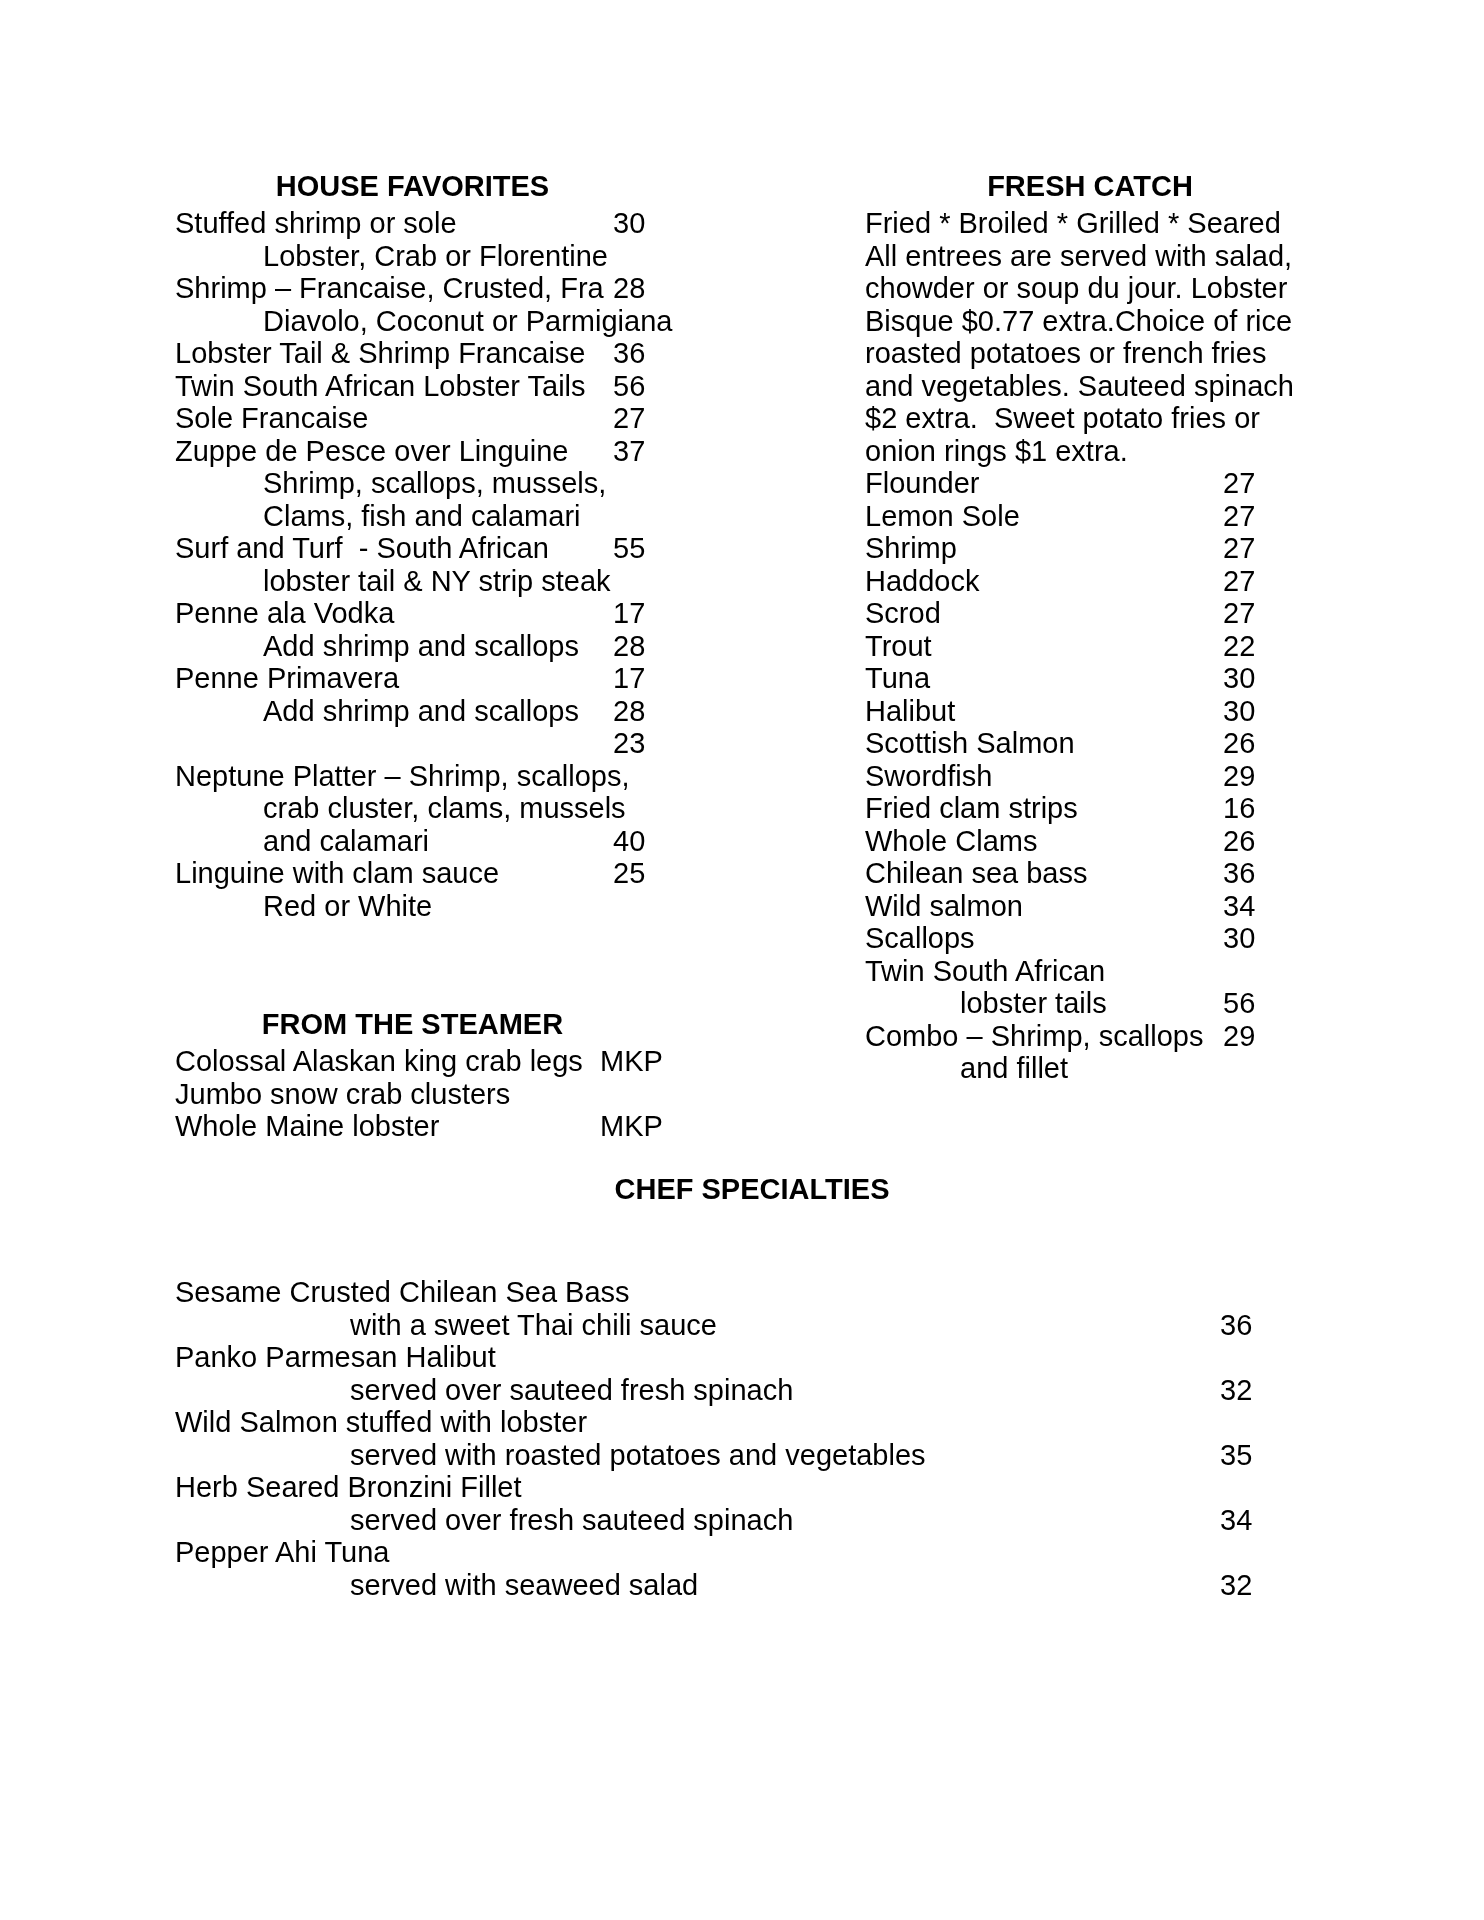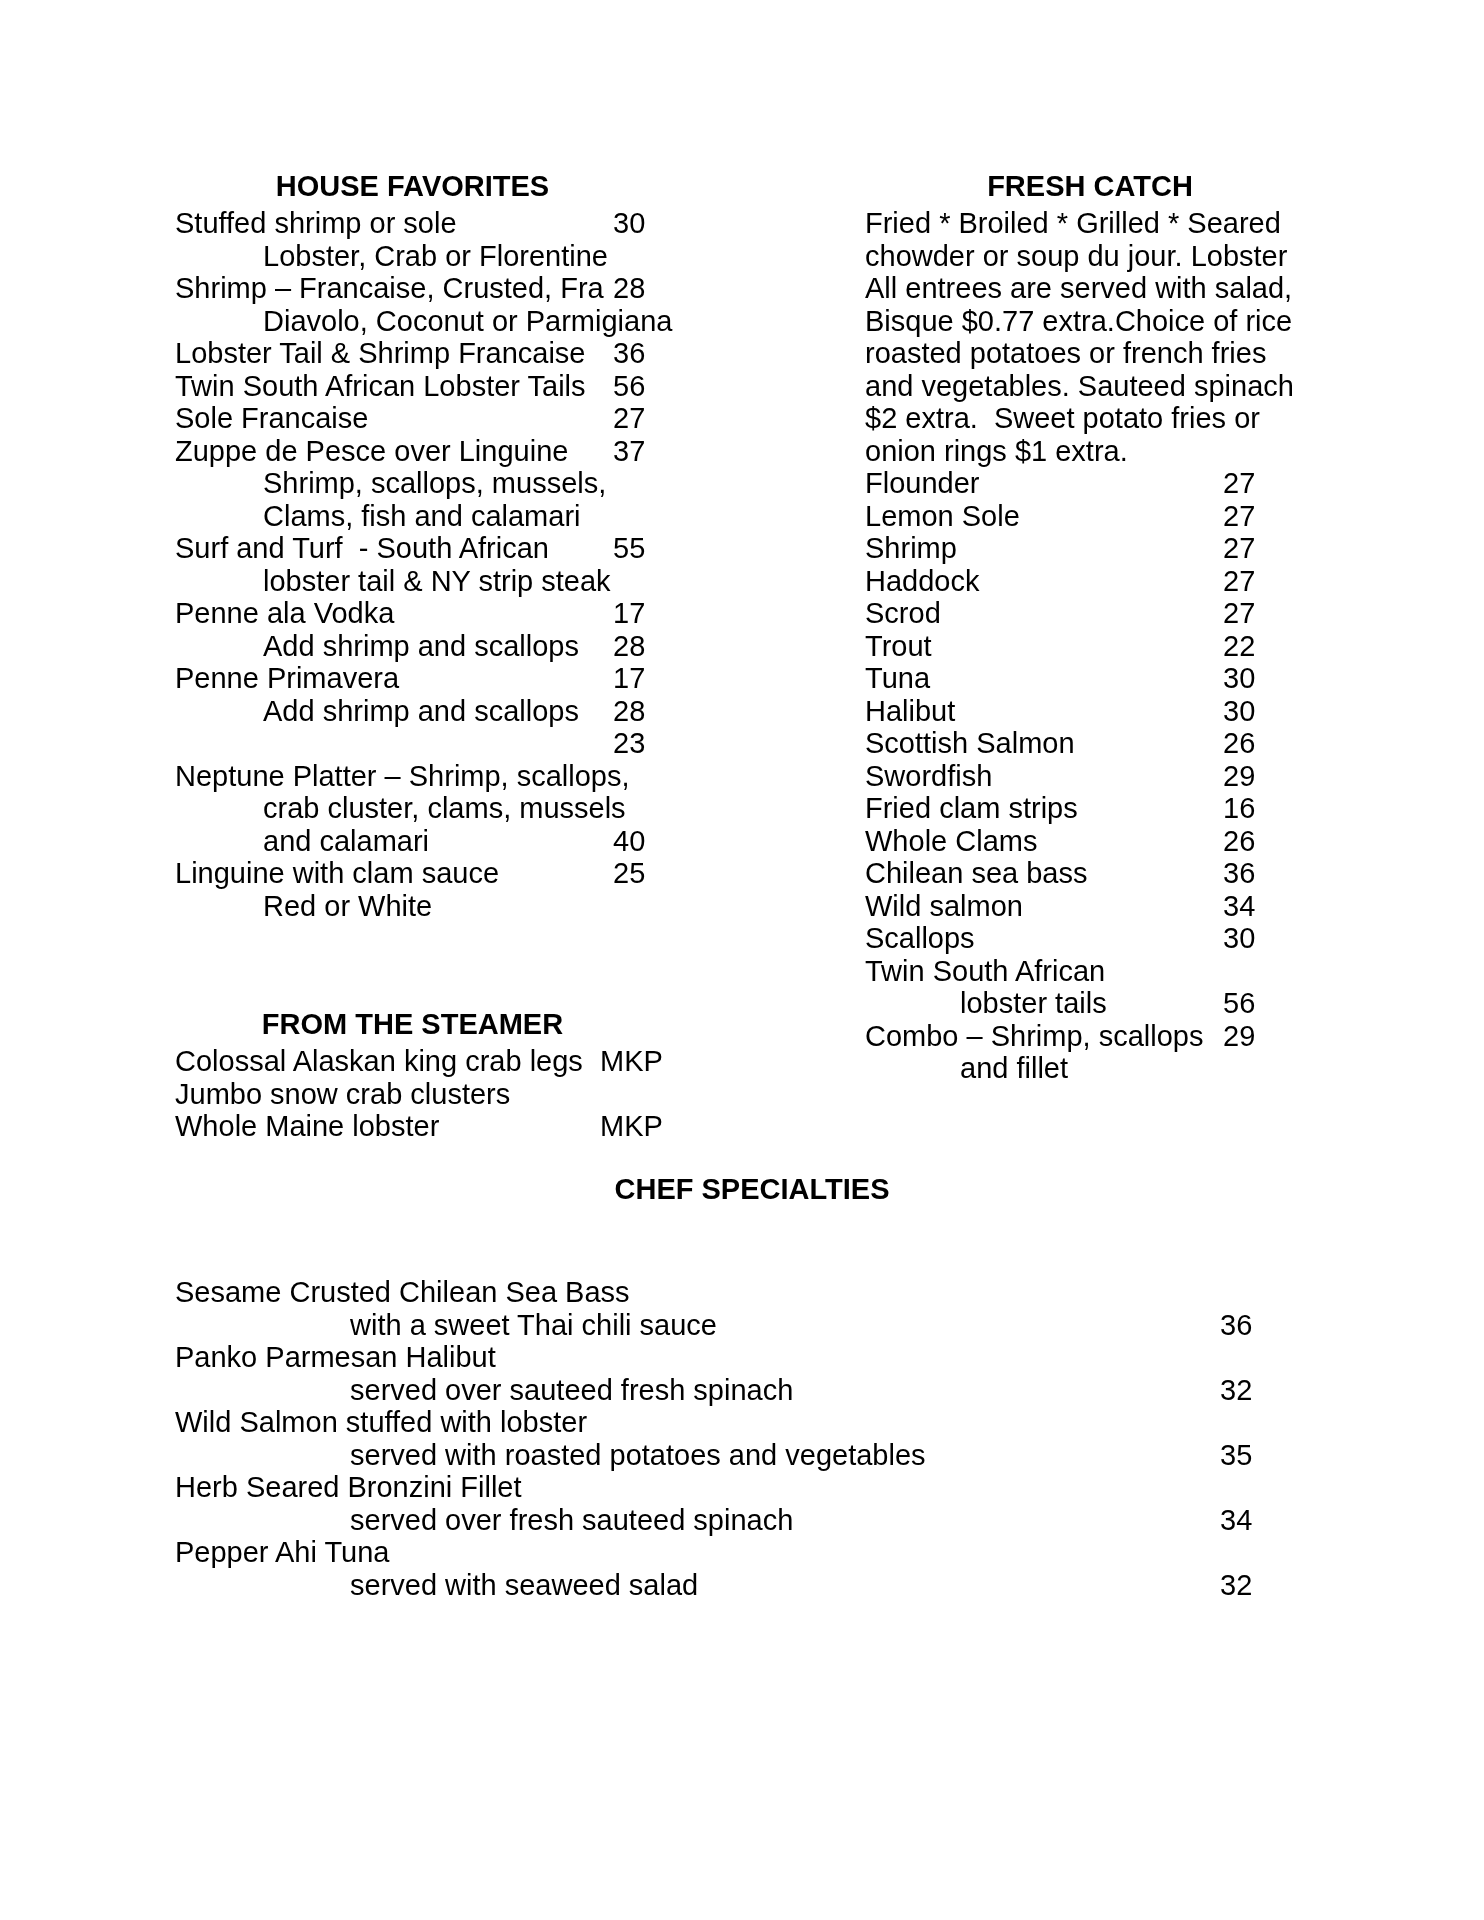--- a/index.html
+++ b/index.html
@@ -84,22 +84,22 @@
         <div class="row indent"><span class="item-text">and calamari</span><span class="price">40</span></div>
         <div class="row"><span class="item-text">Linguine with clam sauce</span><span class="price">25</span></div>
         <div class="row indent"><span class="item-text">Red or White</span></div>
       </div>
   </div>
 
   <div class="section" id="catch">
     <div class="heading">FRESH CATCH</div>
     <div>
         <div class="line">Fried * Broiled * Grilled * Seared</div>
+        <div class="line">All entrees are served with salad,</div>
         <div class="line">chowder or soup du jour. Lobster</div>
-        <div class="line">All entrees are served with salad,</div>
         <div class="line">Bisque $0.77 extra.Choice of rice</div>
         <div class="line">roasted potatoes or french fries</div>
         <div class="line">and vegetables. Sauteed spinach</div>
         <div class="line">$2 extra.  Sweet potato fries or</div>
         <div class="line">onion rings $1 extra.</div>
       </div>
     <div>
         <div class="row"><span class="item-text">Flounder</span><span class="price">27</span></div>
         <div class="row"><span class="item-text">Lemon Sole</span><span class="price">27</span></div>
         <div class="row"><span class="item-text">Shrimp</span><span class="price">27</span></div>

